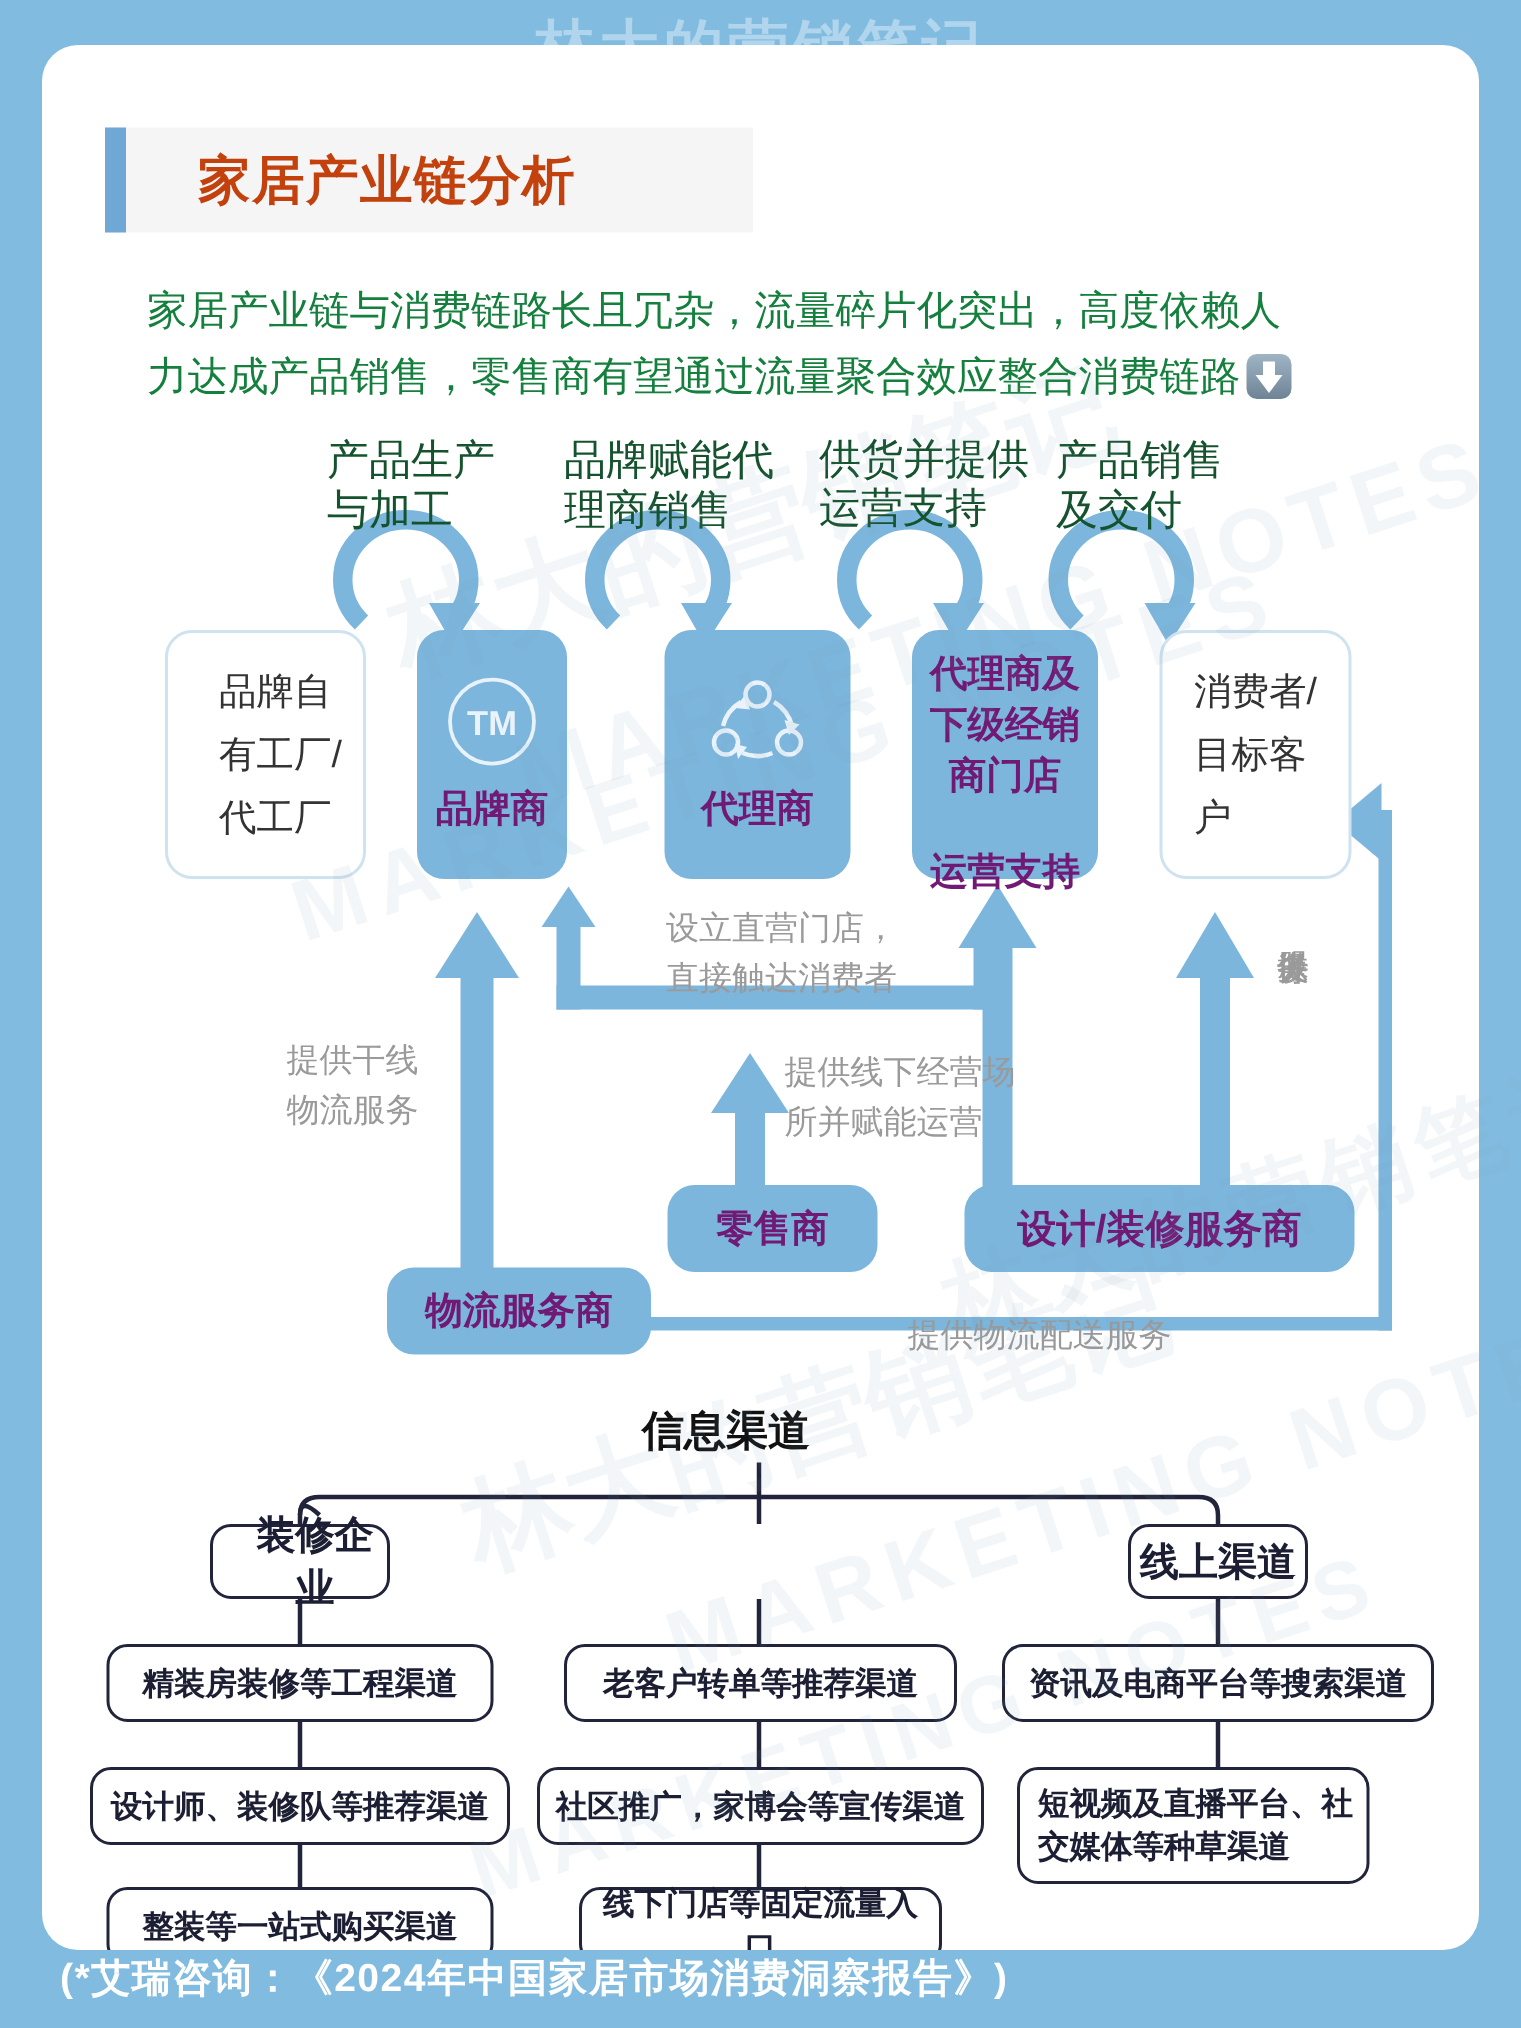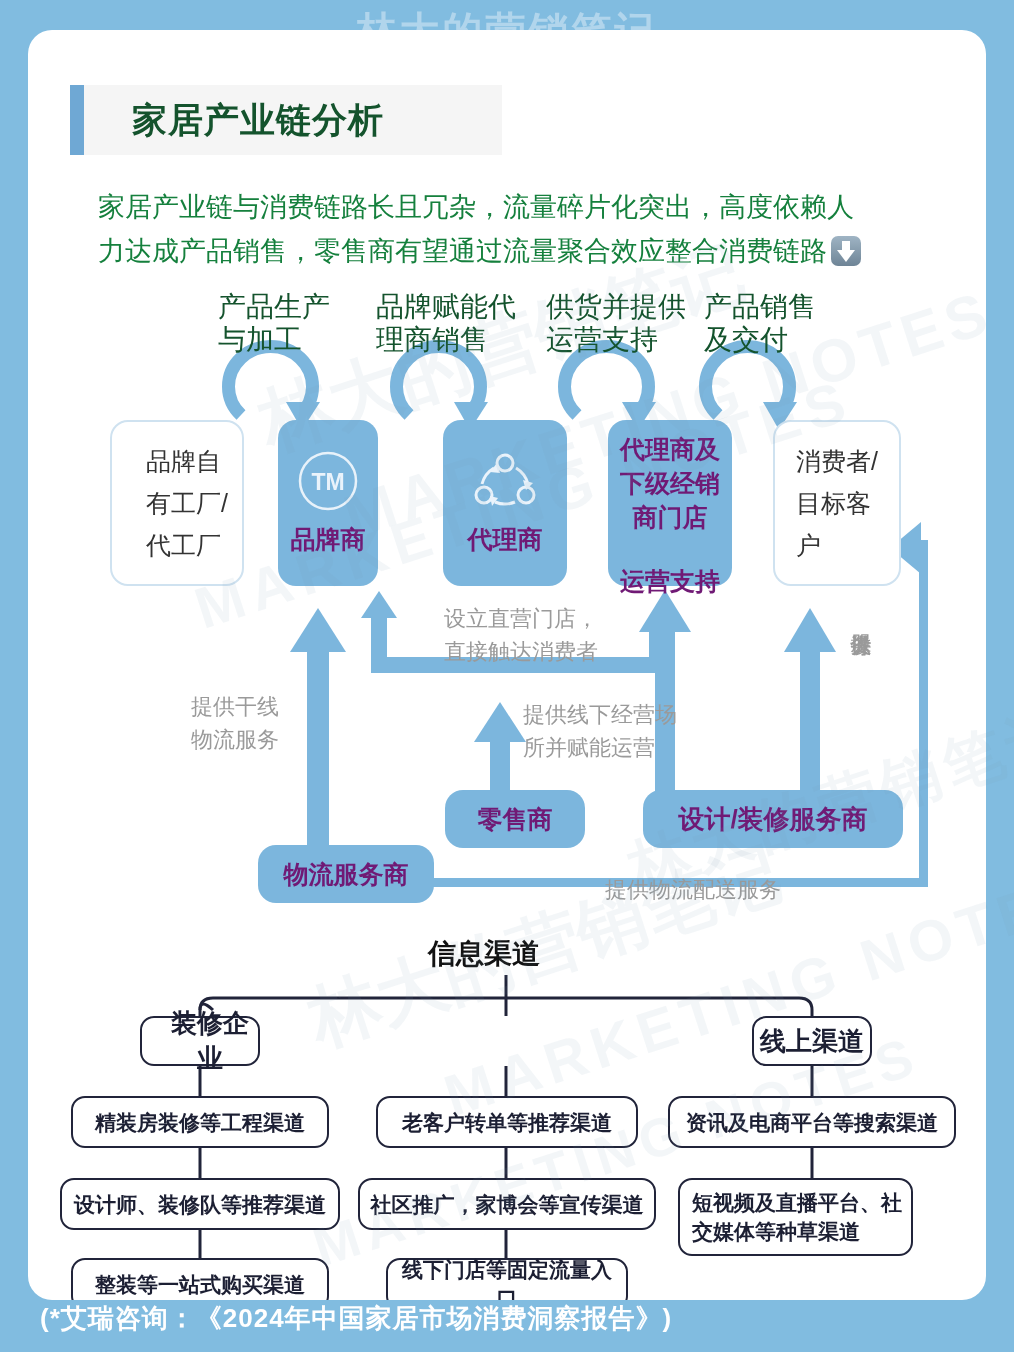--- a/index.html
+++ b/index.html
@@ -53,21 +53,21 @@
   .header {
     position: absolute; top: 55px; left: 42px;
     width: 432px; height: 70px;
     background: #f5f5f5;
     display: flex; align-items: center;
   }
   .header-bar {
     width: 14px; height: 70px; background: #6fa8d4; flex: none;
   }
   .header-title {
-    font-size: 35px; font-weight: bold; color: #14532d;
+    font-size: 35px; font-weight: bold; color: #c2410c;
     margin-left: 48px; letter-spacing: 1px;
   }
 
   
   .subtitle {
     position: absolute; top: 155px; left: 70px;
     width: 850px;
     font-size: 27px; line-height: 44px; color: #15803d;
   }
   .dl-emoji {

